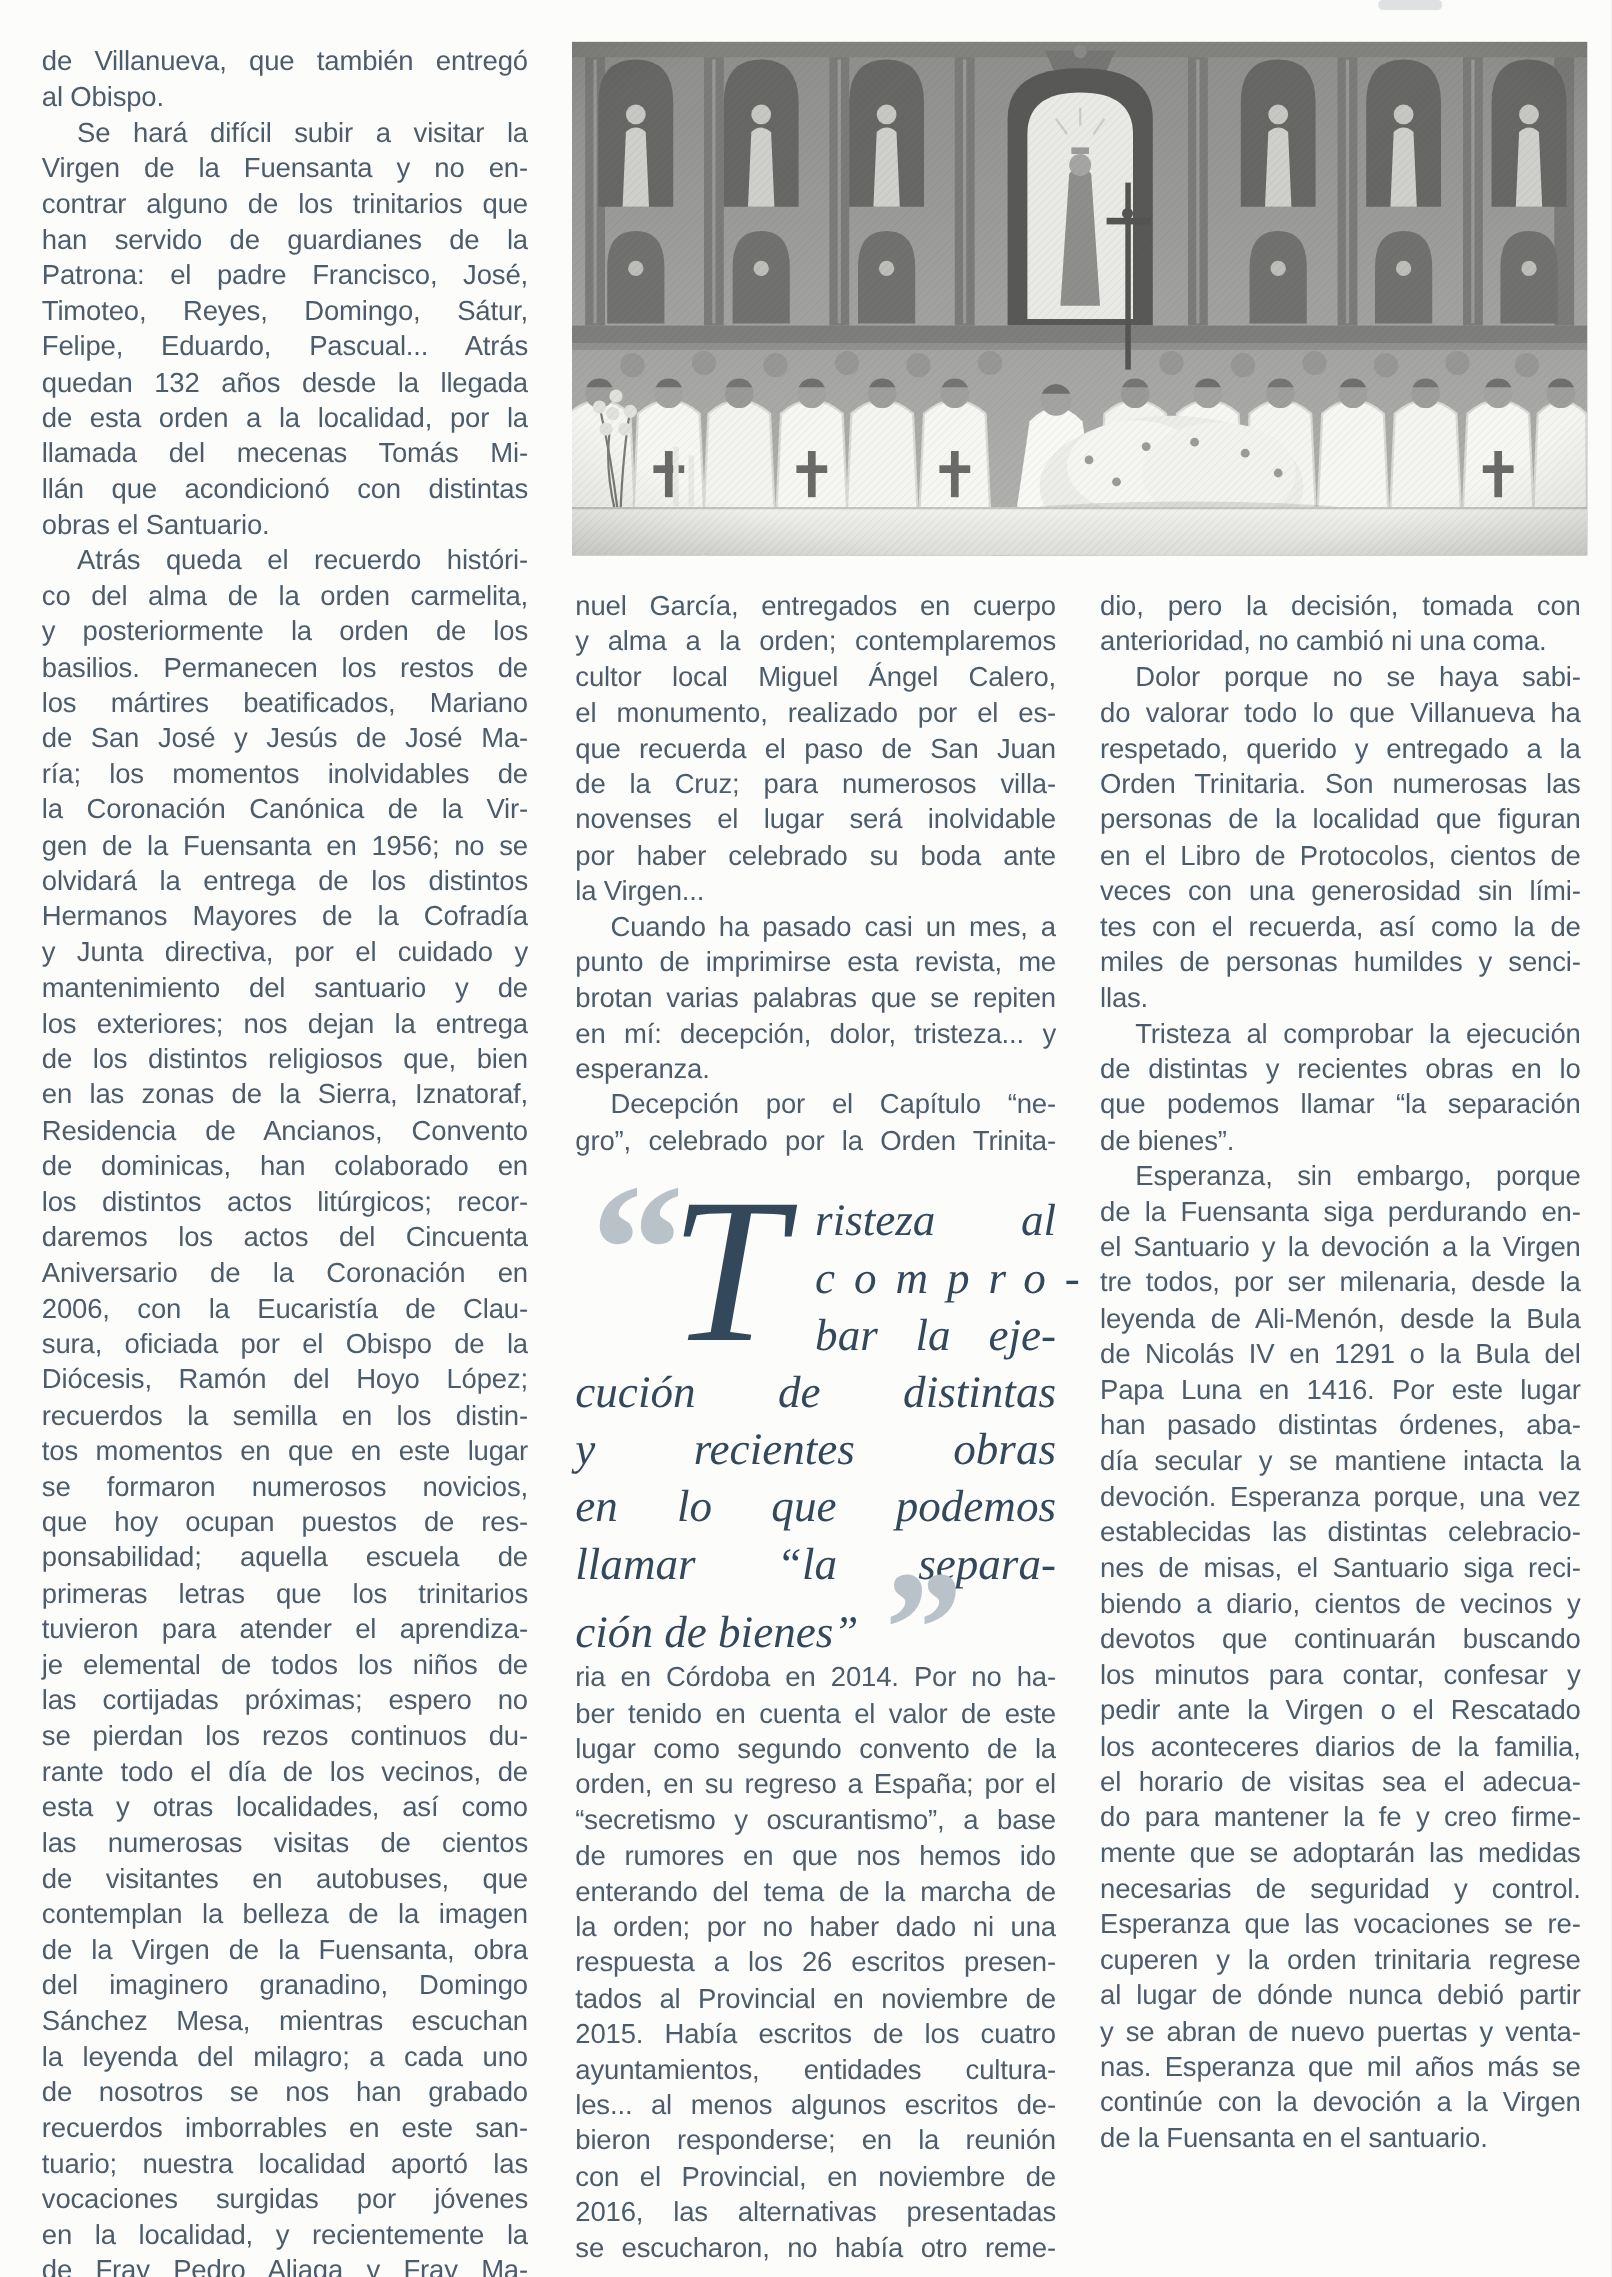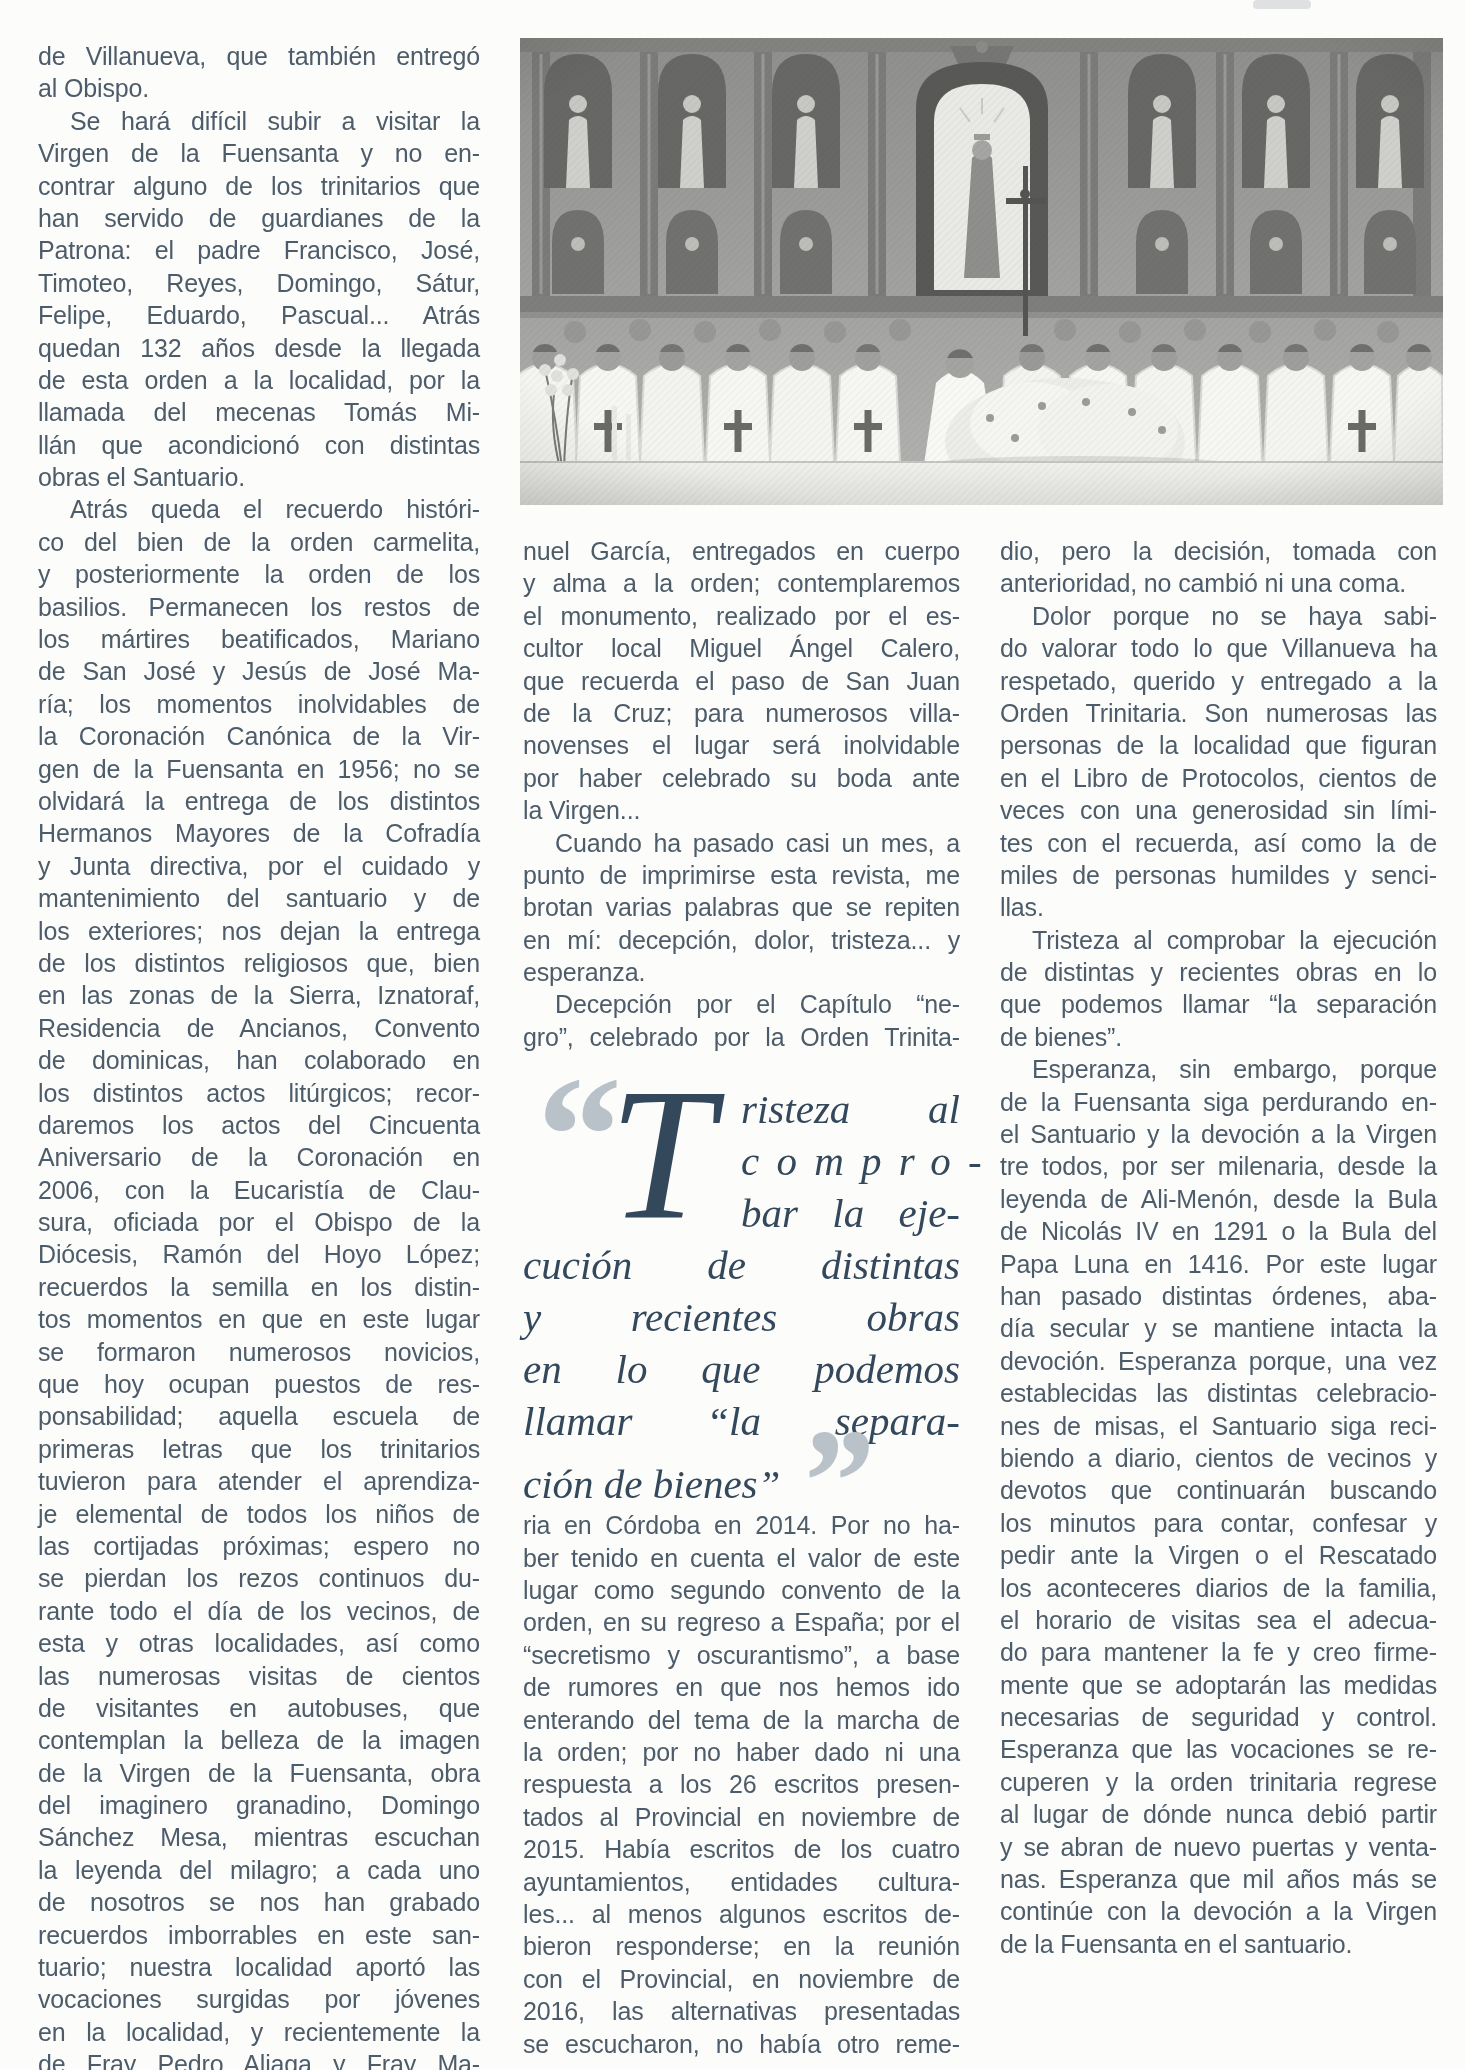--- a/index.html
+++ b/index.html
@@ -363,21 +363,21 @@
         <div class="line">Timoteo, Reyes, Domingo, Sátur,</div>
         <div class="line">Felipe, Eduardo, Pascual... Atrás</div>
         <div class="line">quedan 132 años desde la llegada</div>
         <div class="line">de esta orden a la localidad, por la</div>
         <div class="line">llamada del mecenas Tomás Mi-</div>
         <div class="line">llán que acondicionó con distintas</div>
         <div class="line pend">obras el Santuario.</div>
       </div>
       <div class="para">
         <div class="line ind">Atrás queda el recuerdo históri-</div>
-        <div class="line">co del bien de la orden carmelita,</div>
+        <div class="line">co del alma de la orden carmelita,</div>
         <div class="line">y posteriormente la orden de los</div>
         <div class="line">basilios. Permanecen los restos de</div>
         <div class="line">los mártires beatificados, Mariano</div>
         <div class="line">de San José y Jesús de José Ma-</div>
         <div class="line">ría; los momentos inolvidables de</div>
         <div class="line">la Coronación Canónica de la Vir-</div>
         <div class="line">gen de la Fuensanta en 1956; no se</div>
         <div class="line">olvidará la entrega de los distintos</div>
         <div class="line">Hermanos Mayores de la Cofradía</div>
         <div class="line">y Junta directiva, por el cuidado y</div>
@@ -417,22 +417,22 @@
         <div class="line">tuario; nuestra localidad aportó las</div>
         <div class="line">vocaciones surgidas por jóvenes</div>
         <div class="line">en la localidad, y recientemente la</div>
         <div class="line">de Fray Pedro Aliaga y Fray Ma-</div>
       </div>
     </div>
   <div class="col" id="col2">
       <div class="para">
         <div class="line">nuel García, entregados en cuerpo</div>
         <div class="line">y alma a la orden; contemplaremos</div>
+        <div class="line">cultor local Miguel Ángel Calero,</div>
         <div class="line">el monumento, realizado por el es-</div>
-        <div class="line">cultor local Miguel Ángel Calero,</div>
         <div class="line">que recuerda el paso de San Juan</div>
         <div class="line">de la Cruz; para numerosos villa-</div>
         <div class="line">novenses el lugar será inolvidable</div>
         <div class="line">por haber celebrado su boda ante</div>
         <div class="line pend">la Virgen...</div>
       </div>
       <div class="para">
         <div class="line ind">Cuando ha pasado casi un mes, a</div>
         <div class="line">punto de imprimirse esta revista, me</div>
         <div class="line">brotan varias palabras que se repiten</div>

